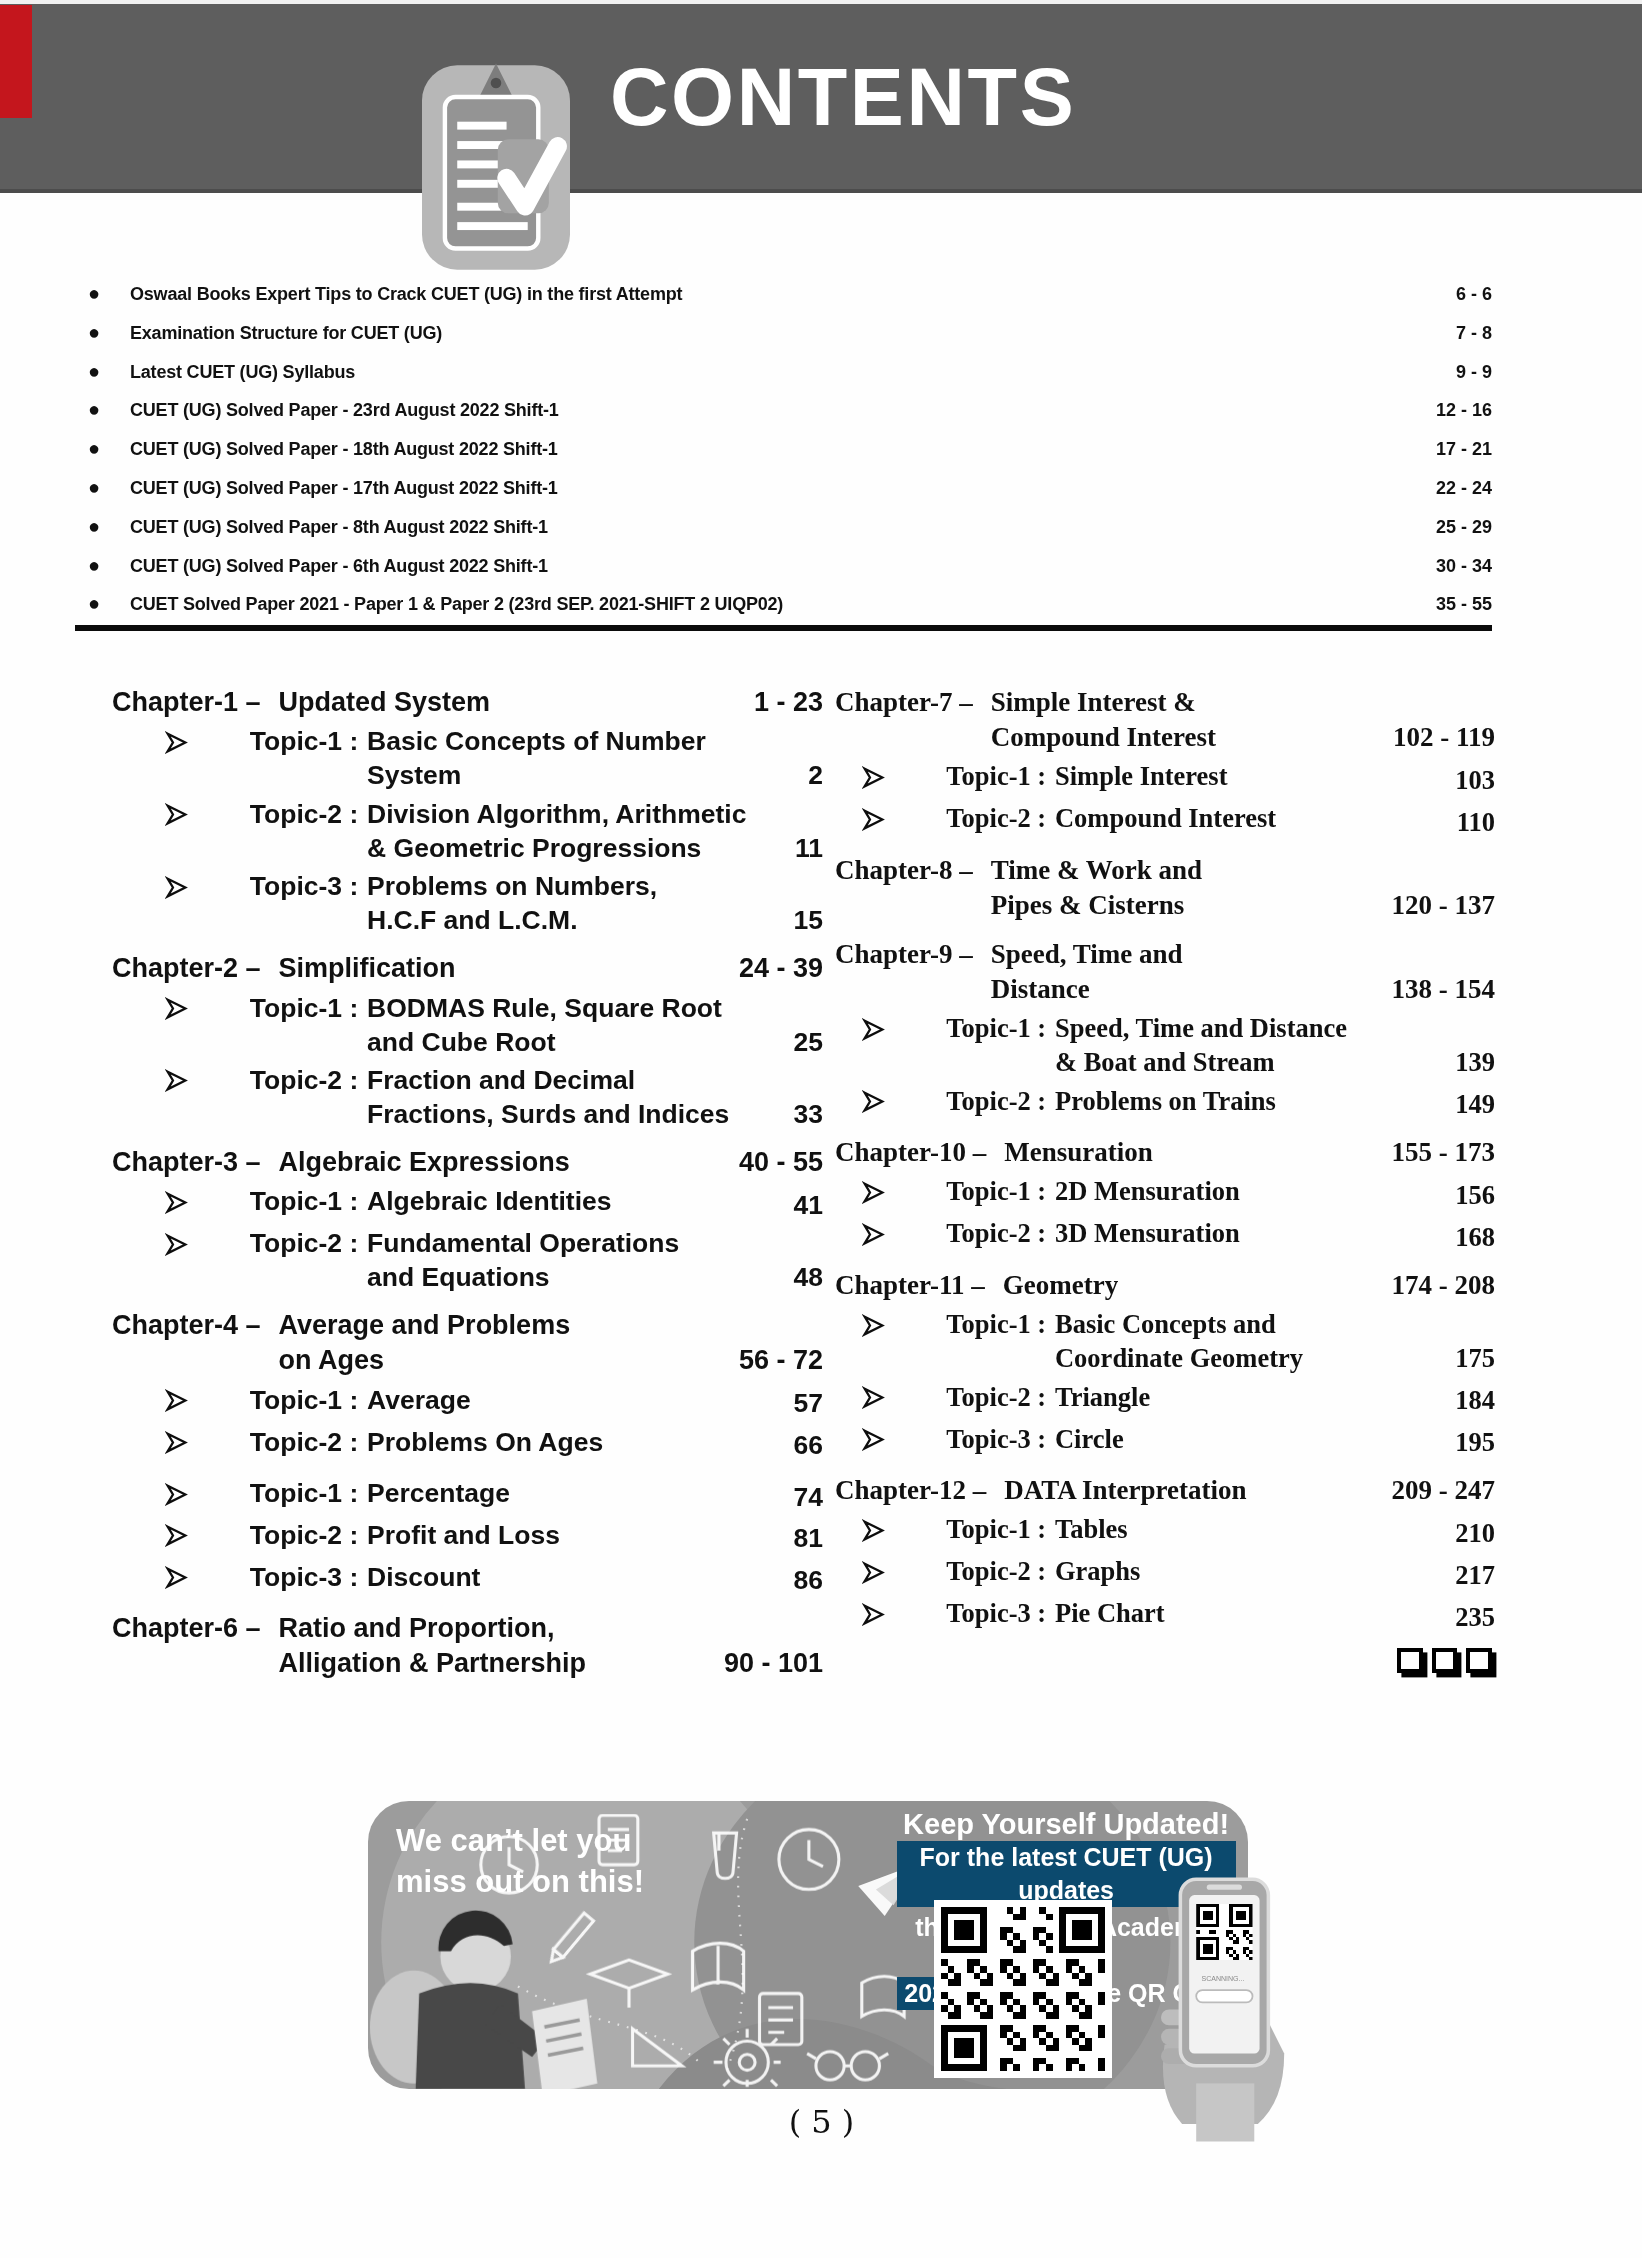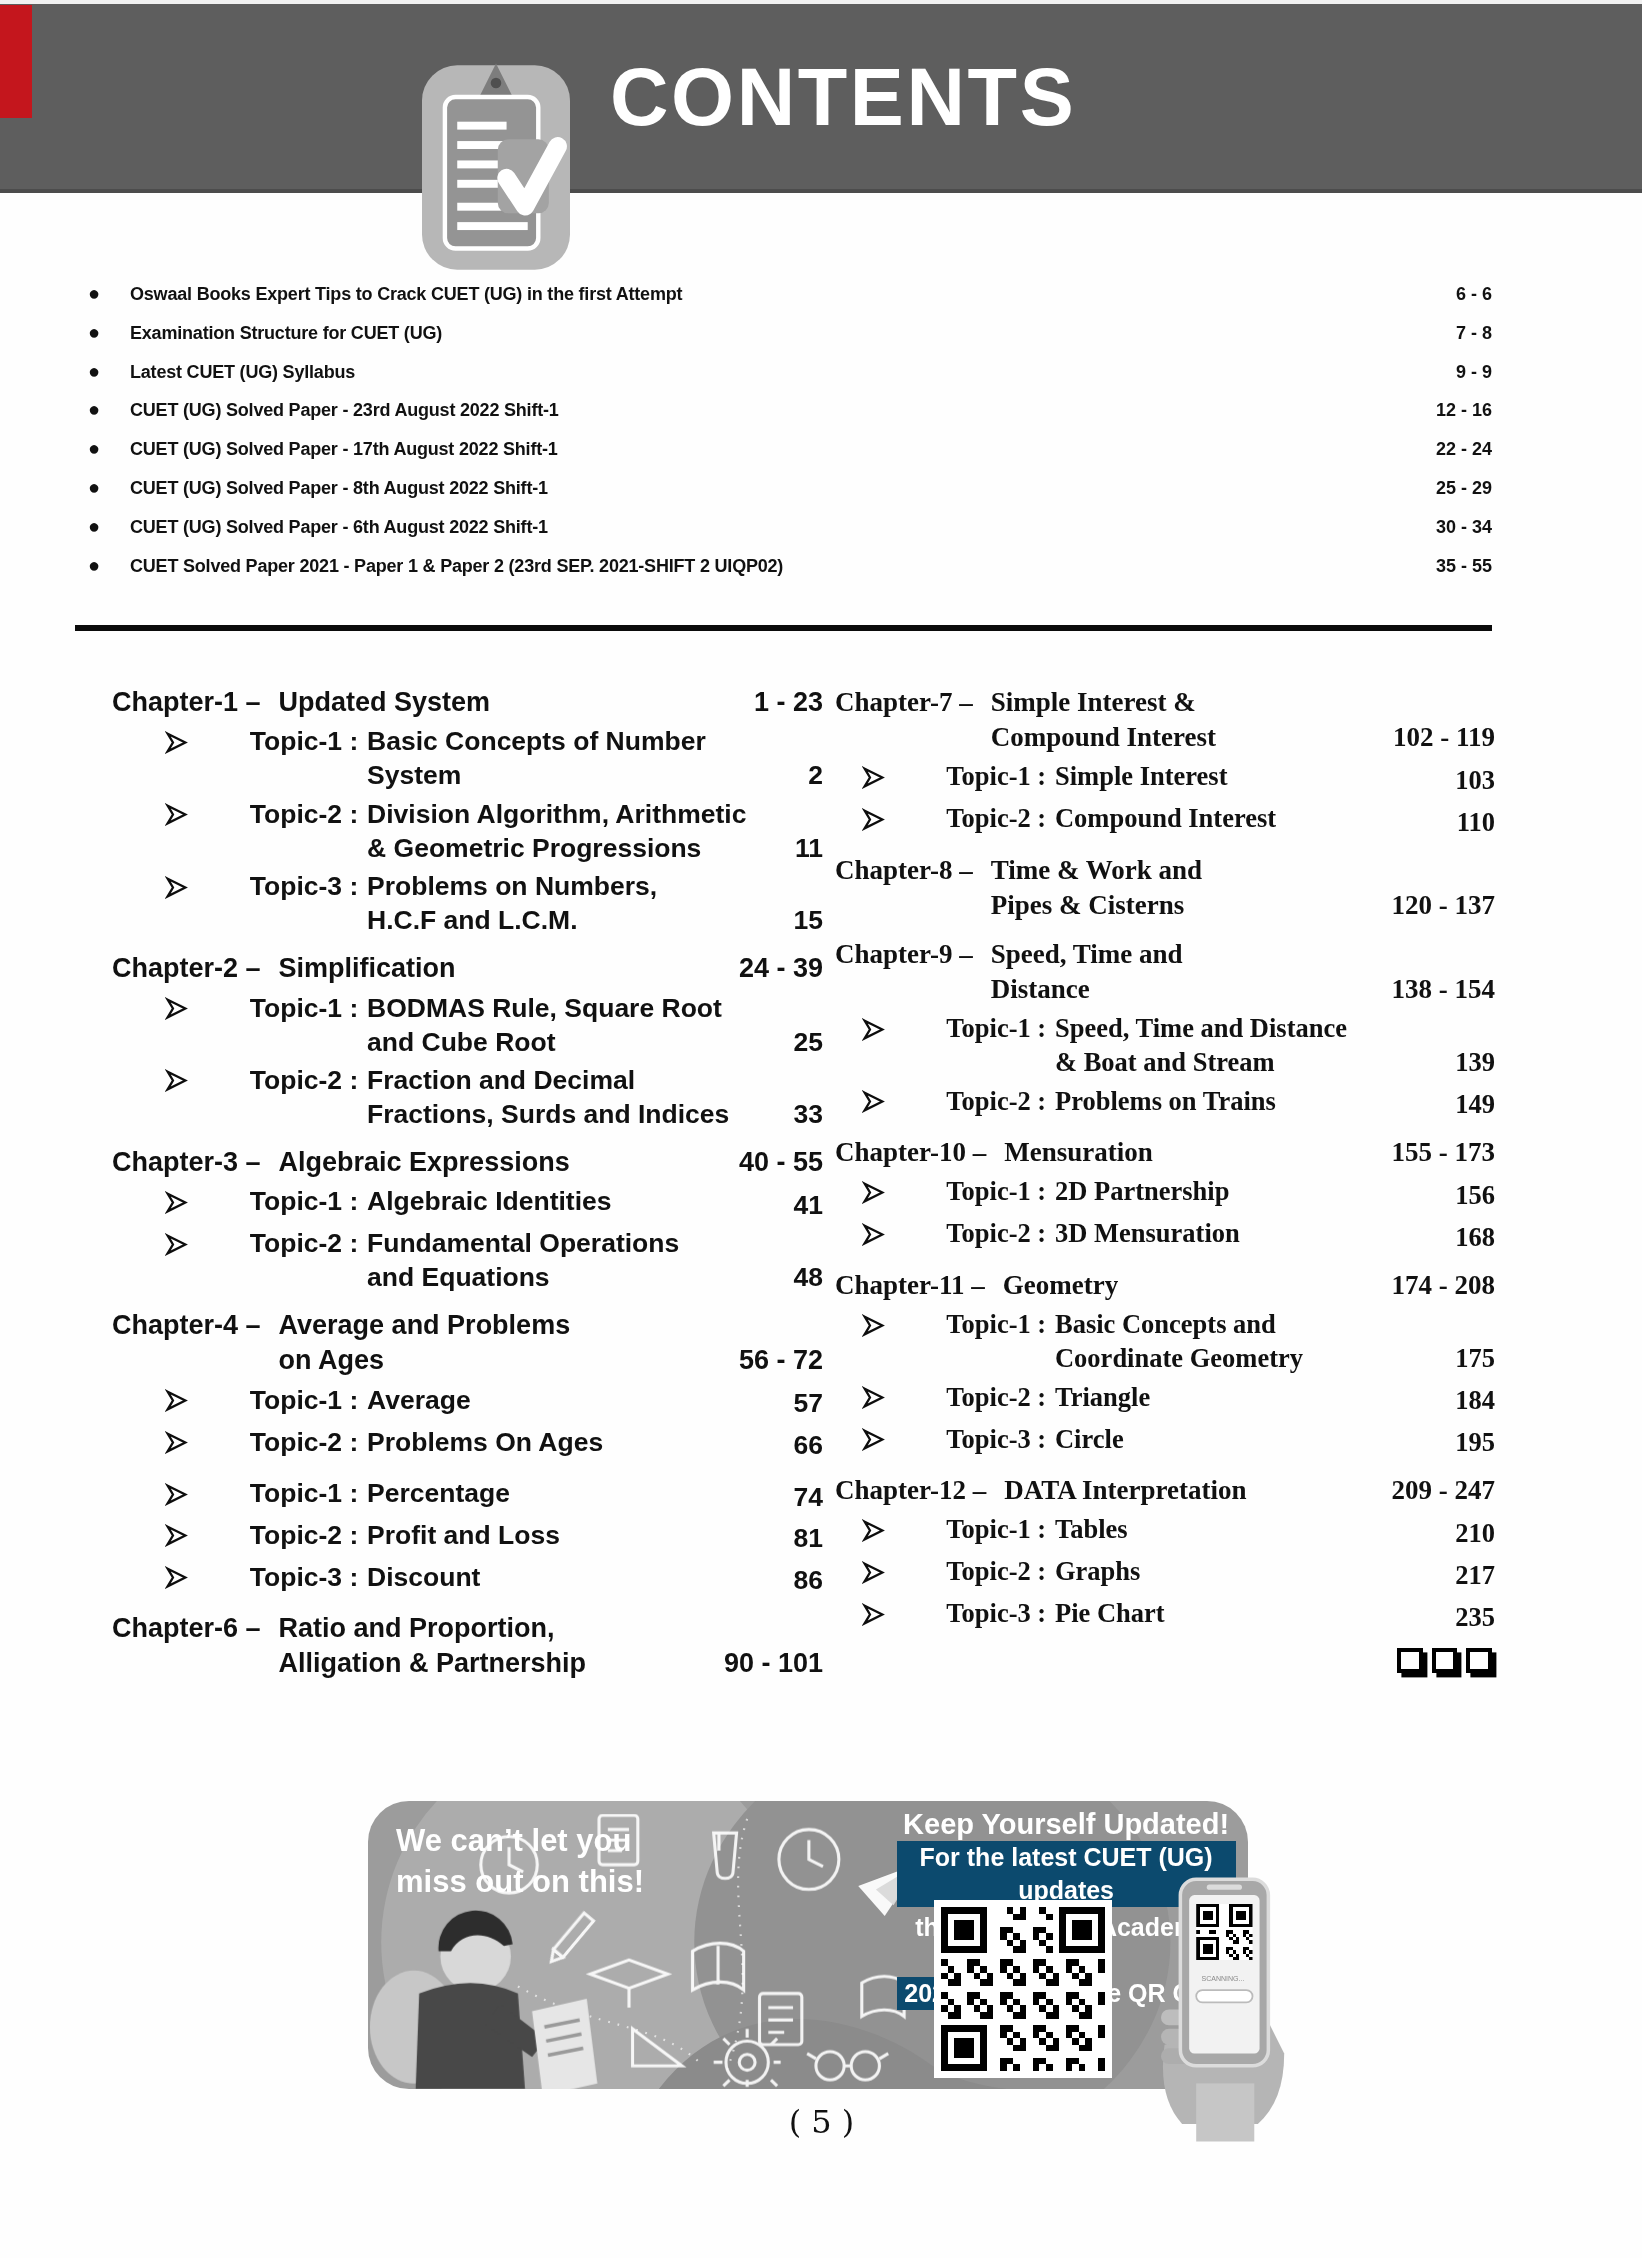--- a/index.html
+++ b/index.html
@@ -104,20 +104,25 @@
         <span class="fm-label">Latest CUET (UG) Syllabus</span>
         <span class="fm-pages">9  -  9</span>
       </div>
       <div class="fm-row">
         <span class="fm-bullet"></span>
         <span class="fm-label">CUET (UG) Solved Paper - 23rd August 2022 Shift-1</span>
         <span class="fm-pages">12  -  16</span>
       </div>
       <div class="fm-row">
         <span class="fm-bullet"></span>
+        <span class="fm-label">CUET (UG) Solved Paper - 18th August 2022 Shift-1</span>
+        <span class="fm-pages">17  -  21</span>
+      </div>
+      <div class="fm-row">
+        <span class="fm-bullet"></span>
         <span class="fm-label">CUET (UG) Solved Paper - 17th August 2022 Shift-1</span>
         <span class="fm-pages">22  -  24</span>
       </div>
       <div class="fm-row">
         <span class="fm-bullet"></span>
         <span class="fm-label">CUET (UG) Solved Paper - 8th August 2022 Shift-1</span>
         <span class="fm-pages">25  -  29</span>
       </div>
       <div class="fm-row">
         <span class="fm-bullet"></span>
@@ -389,21 +394,21 @@
             <div class="tline">Mensuration</div>
           </div>
           <div class="ch-pages">155 - 173</div>
         </div>
         <div class="topic-row">
           <span class="arrow"><svg width="23" height="23" viewBox="0 0 26 26">
               <polygon points="3,3 23,13 3,23 9,13" fill="#ffffff" stroke="#0d0d0d" stroke-width="2.6" stroke-linejoin="miter"></polygon>
             </svg></span>
           <span class="t-label">Topic-1 :</span>
           <div class="t-desc">
-            <div class="tline">2D Partnership</div>
+            <div class="tline">2D Mensuration</div>
           </div>
           <div class="t-page">156</div>
         </div>
         <div class="topic-row">
           <span class="arrow"><svg width="23" height="23" viewBox="0 0 26 26">
               <polygon points="3,3 23,13 3,23 9,13" fill="#ffffff" stroke="#0d0d0d" stroke-width="2.6" stroke-linejoin="miter"></polygon>
             </svg></span>
           <span class="t-label">Topic-2 :</span>
           <div class="t-desc">
             <div class="tline">3D Mensuration</div>

